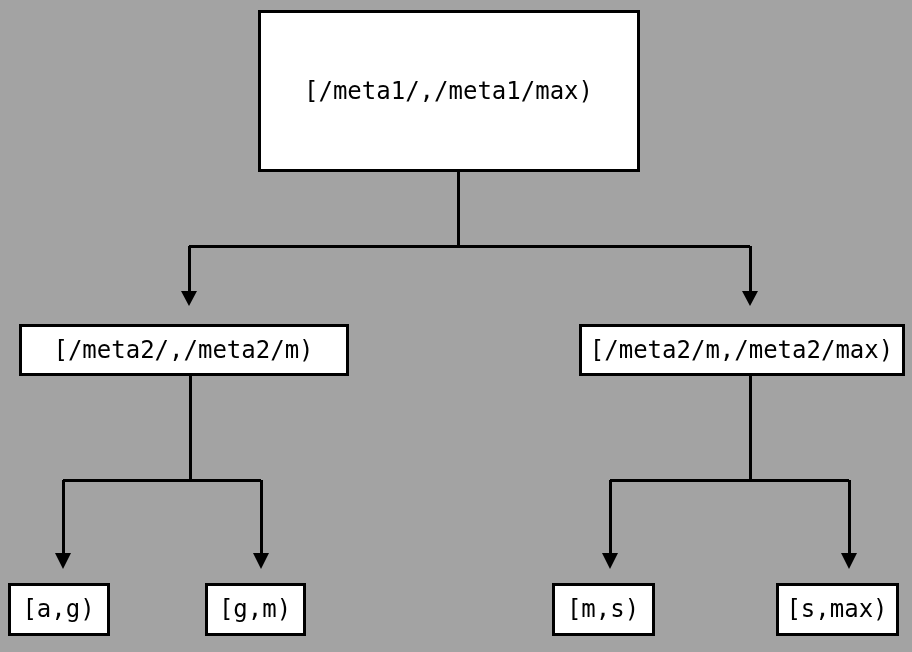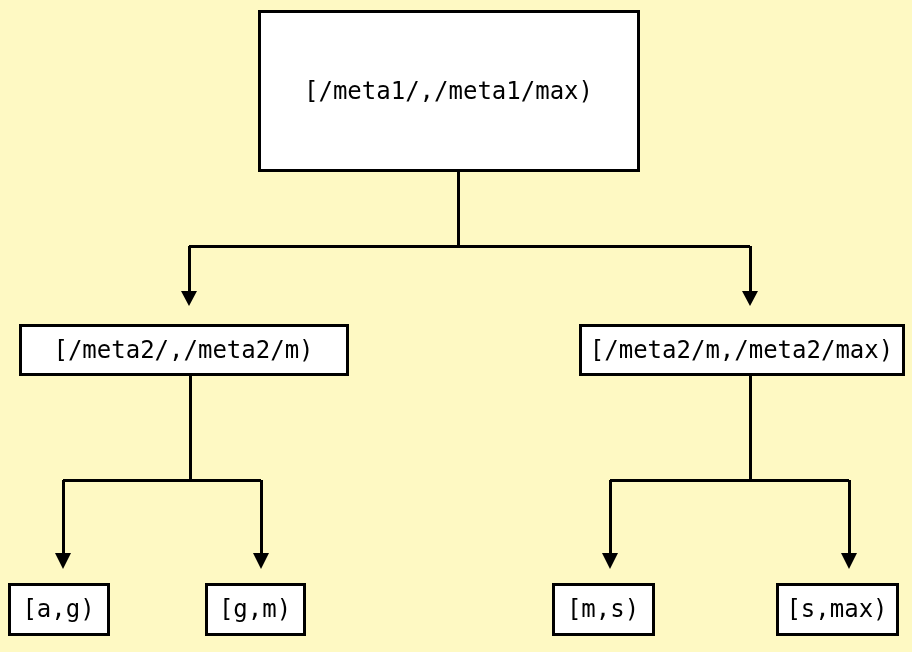--- a/index.html
+++ b/index.html
@@ -10,21 +10,21 @@
   body {
     width: 912px;
     height: 652px;
     font-family: "DejaVu Sans Mono", monospace;
     overflow: hidden;
   }
   #diagram-root {
     position: relative;
     width: 912px;
     height: 652px;
-    background: #fef9c3;
+    background: #a3a3a3;
   }
   #tree-svg {
     position: absolute;
     left: 0;
     top: 0;
     width: 912px;
     height: 652px;
     display: block;
   }
   .node-box {

